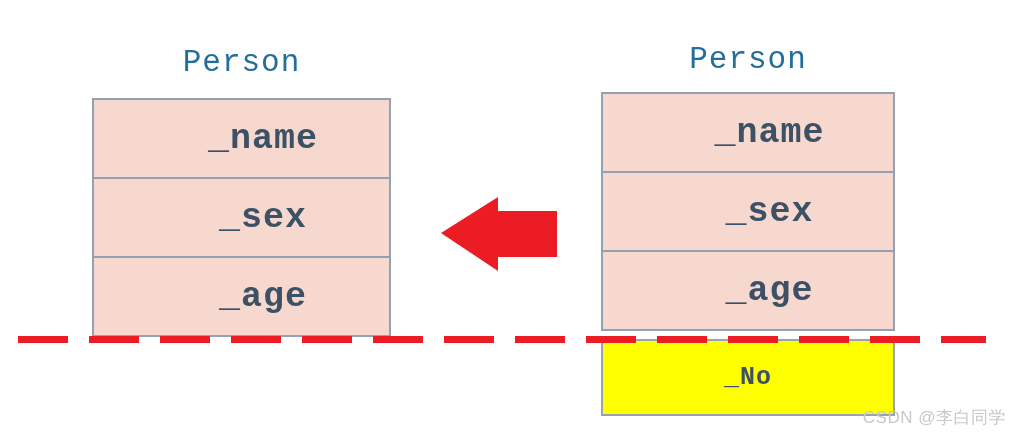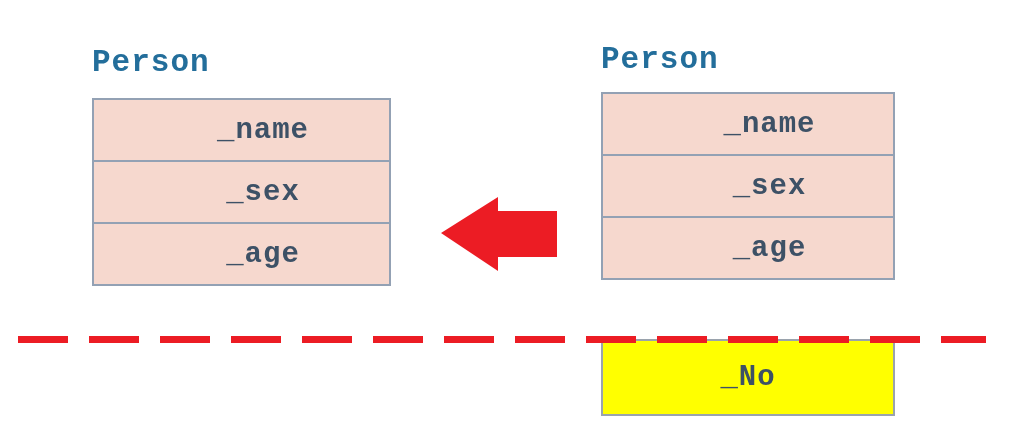--- a/index.html
+++ b/index.html
@@ -15,51 +15,51 @@
   html,body{margin:0;padding:0;background:#fff;}
   .canvas{
     position:relative;
     width:1009px;height:438px;
     background:#ffffff;
     overflow:hidden;
     font-family:"Liberation Mono","DejaVu Sans Mono",monospace;
   }
   .class-title{
     position:absolute;
-    text-align:left;
+    text-align:center;
     font-size:31px;
-    font-weight:bold;
+    font-weight:normal;
     letter-spacing:1px;
     color:var(--class-title);
   }
   .title-person{left:92px;top:45px;width:299px;}
   .title-student{left:601px;top:42px;width:294px;}
   .stack{
     position:absolute;
     border:2px solid var(--member-border);
     background:var(--member-fill);
   }
   .stack-person{left:92px;top:98px;width:295px;}
   .stack-student{left:601px;top:92px;width:290px;}
   .cell{
-    height:60px;
+    height:77px;
     display:flex;align-items:center;justify-content:center;
-    font-size:29px;font-weight:bold;
+    font-size:35px;font-weight:bold;
     letter-spacing:1px;
     color:var(--field-text);
     padding-left:43px;
   }
   .cell + .cell{border-top:2px solid var(--member-border);text-align:center;}
   .extra-cell{
     position:absolute;
     left:601px;top:339px;width:290px;height:73px;
     background:var(--extra-fill);
     border:2px solid var(--extra-border);
     display:flex;align-items:center;justify-content:center;
-    font-size:29px;font-weight:bold;
+    font-size:25px;font-weight:bold;
     letter-spacing:1px;
     color:var(--field-text);
   }
   .arrow{
     position:absolute;
     left:441px;top:195px;width:118px;height:78px;
   }
   .slice-line{
     position:absolute;
     left:18px;top:336px;width:968px;height:7px;
@@ -99,14 +99,15 @@
   <div class="stack stack-student">
     <div class="cell">_name</div>
     <div class="cell">_sex</div>
     <div class="cell">_age</div>
   </div>
 
   <div class="extra-cell">_No</div>
 
   <div class="slice-line"></div>
 
+  <div class="watermark">CSDN @李白同学</div>
 
 </div>
 
 </body></html>

